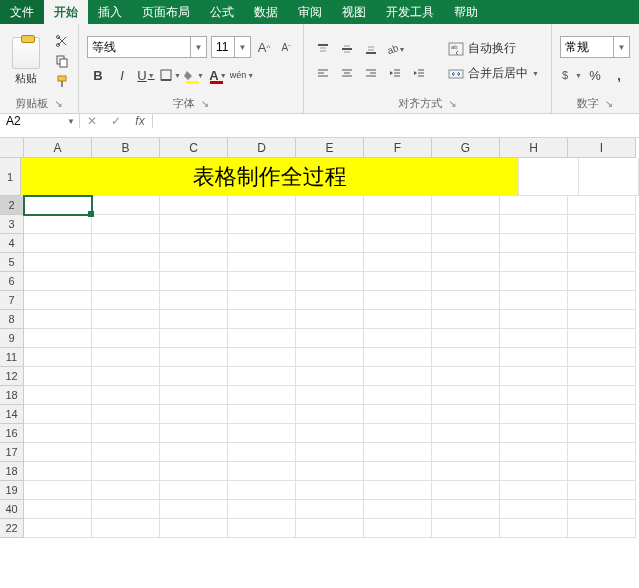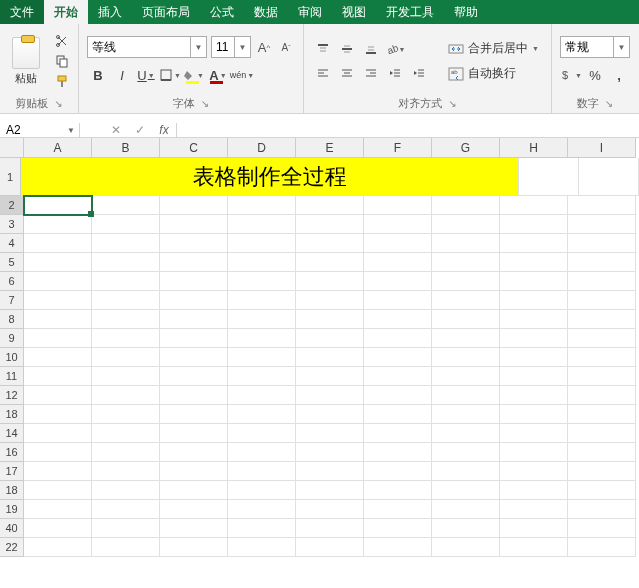--- a/index.html
+++ b/index.html
@@ -43,21 +43,21 @@
 .align-row { display: flex; gap: 2px; }
 .al-btn { width: 22px; height: 20px; display: flex; align-items: center; justify-content: center; cursor: pointer; color: #555; font-size: 12px; }
 .wrap-col { display: flex; flex-direction: column; gap: 4px; margin-left: 8px; }
 .wrap-btn { display: flex; align-items: center; gap: 4px; font-size: 12px; color: #333; cursor: pointer; padding: 2px 4px; }
 
 
 .num-col { display: flex; flex-direction: column; gap: 6px; }
 .num-format { width: 70px; height: 22px; border: 1px solid #ababab; background: #fff; font-size: 12px; padding: 0 16px 0 4px; position: relative; display: flex; align-items: center; }
 
 
-.formula-bar { height: 24px; border-bottom: 1px solid #d4d4d4; display: flex; align-items: flex-end; background: #fff; gap: 24px; }
+.formula-bar { height: 24px; border-bottom: 1px solid #d4d4d4; display: flex; align-items: flex-start; background: #fff; }
 .name-box { width: 80px; border-right: 1px solid #d4d4d4; display: flex; align-items: center; padding: 0 6px; font-size: 12px; position: relative; }
 .name-box .dd-arrow { border: none; }
 .fx-btns { display: flex; align-items: center; border-right: 1px solid #d4d4d4; }
 .fx-btn { width: 24px; display: flex; align-items: center; justify-content: center; color: #999; font-size: 12px; cursor: pointer; }
 .fx-label { width: 24px; display: flex; align-items: center; justify-content: center; font-style: italic; font-size: 12px; color: #666; }
 .formula-input { flex: 1; padding: 0 6px; font-size: 12px; }
 
 
 .grid-wrap { position: relative; }
 .col-headers { display: flex; height: 20px; }
@@ -249,33 +249,33 @@
                 <line x1="6" y1="4" x2="12" y2="4" stroke="#555"></line>
                 <line x1="6" y1="7" x2="12" y2="7" stroke="#555"></line>
                 <line x1="6" y1="10" x2="12" y2="10" stroke="#555"></line>
               </svg>
             </div>
         </div>
       </div>
       <div class="wrap-col">
         <div class="wrap-btn">
           <svg width="16" height="14">
+              <rect x="1" y="1" width="14" height="12" fill="none" stroke="#888"></rect>
+              <text x="3" y="7" font-size="6" fill="#555">ab</text>
+              <path d="M10 9l-2 2 2 2" fill="none" stroke="#2e75b6"></path>
+            </svg>
+          <span>自动换行</span>
+        </div>
+        <div class="wrap-btn">
+          <svg width="16" height="14">
               <rect x="1" y="3" width="14" height="8" fill="none" stroke="#888"></rect>
               <path d="M4 7h3M9 7h3M6 5l-2 2 2 2M10 5l2 2-2 2" fill="none" stroke="#2e75b6"></path>
             </svg>
           <span>合并后居中</span>
           <span style="font-size:7px;color:#666">▼</span>
-        </div>
-        <div class="wrap-btn">
-          <svg width="16" height="14">
-              <rect x="1" y="1" width="14" height="12" fill="none" stroke="#888"></rect>
-              <text x="3" y="7" font-size="6" fill="#555">ab</text>
-              <path d="M10 9l-2 2 2 2" fill="none" stroke="#2e75b6"></path>
-            </svg>
-          <span>自动换行</span>
         </div>
       </div>
     </div>
     <div class="group-label">
       <span>对齐方式</span>
       <span class="dialog-launcher">↘</span>
     </div>
   </div>
 
   <div class="group" style="border-right:none">
@@ -427,32 +427,20 @@
         <div class="cell" style="width: 68px;"></div>
         <div class="cell" style="width: 68px;"></div>
         <div class="cell" style="width: 68px;"></div>
         <div class="cell" style="width: 68px;"></div>
         <div class="cell" style="width: 68px;"></div>
         <div class="cell" style="width: 68px;"></div>
         <div class="cell" style="width: 68px;"></div>
         <div class="cell" style="width: 68px;"></div>
       </div>
       <div class="row">
-        <div class="row-h">10</div>
-        <div class="cell" style="width: 68px;"></div>
-        <div class="cell" style="width: 68px;"></div>
-        <div class="cell" style="width: 68px;"></div>
-        <div class="cell" style="width: 68px;"></div>
-        <div class="cell" style="width: 68px;"></div>
-        <div class="cell" style="width: 68px;"></div>
-        <div class="cell" style="width: 68px;"></div>
-        <div class="cell" style="width: 68px;"></div>
-        <div class="cell" style="width: 68px;"></div>
-      </div>
-      <div class="row">
         <div class="row-h">11</div>
         <div class="cell" style="width: 68px;"></div>
         <div class="cell" style="width: 68px;"></div>
         <div class="cell" style="width: 68px;"></div>
         <div class="cell" style="width: 68px;"></div>
         <div class="cell" style="width: 68px;"></div>
         <div class="cell" style="width: 68px;"></div>
         <div class="cell" style="width: 68px;"></div>
         <div class="cell" style="width: 68px;"></div>
         <div class="cell" style="width: 68px;"></div>

